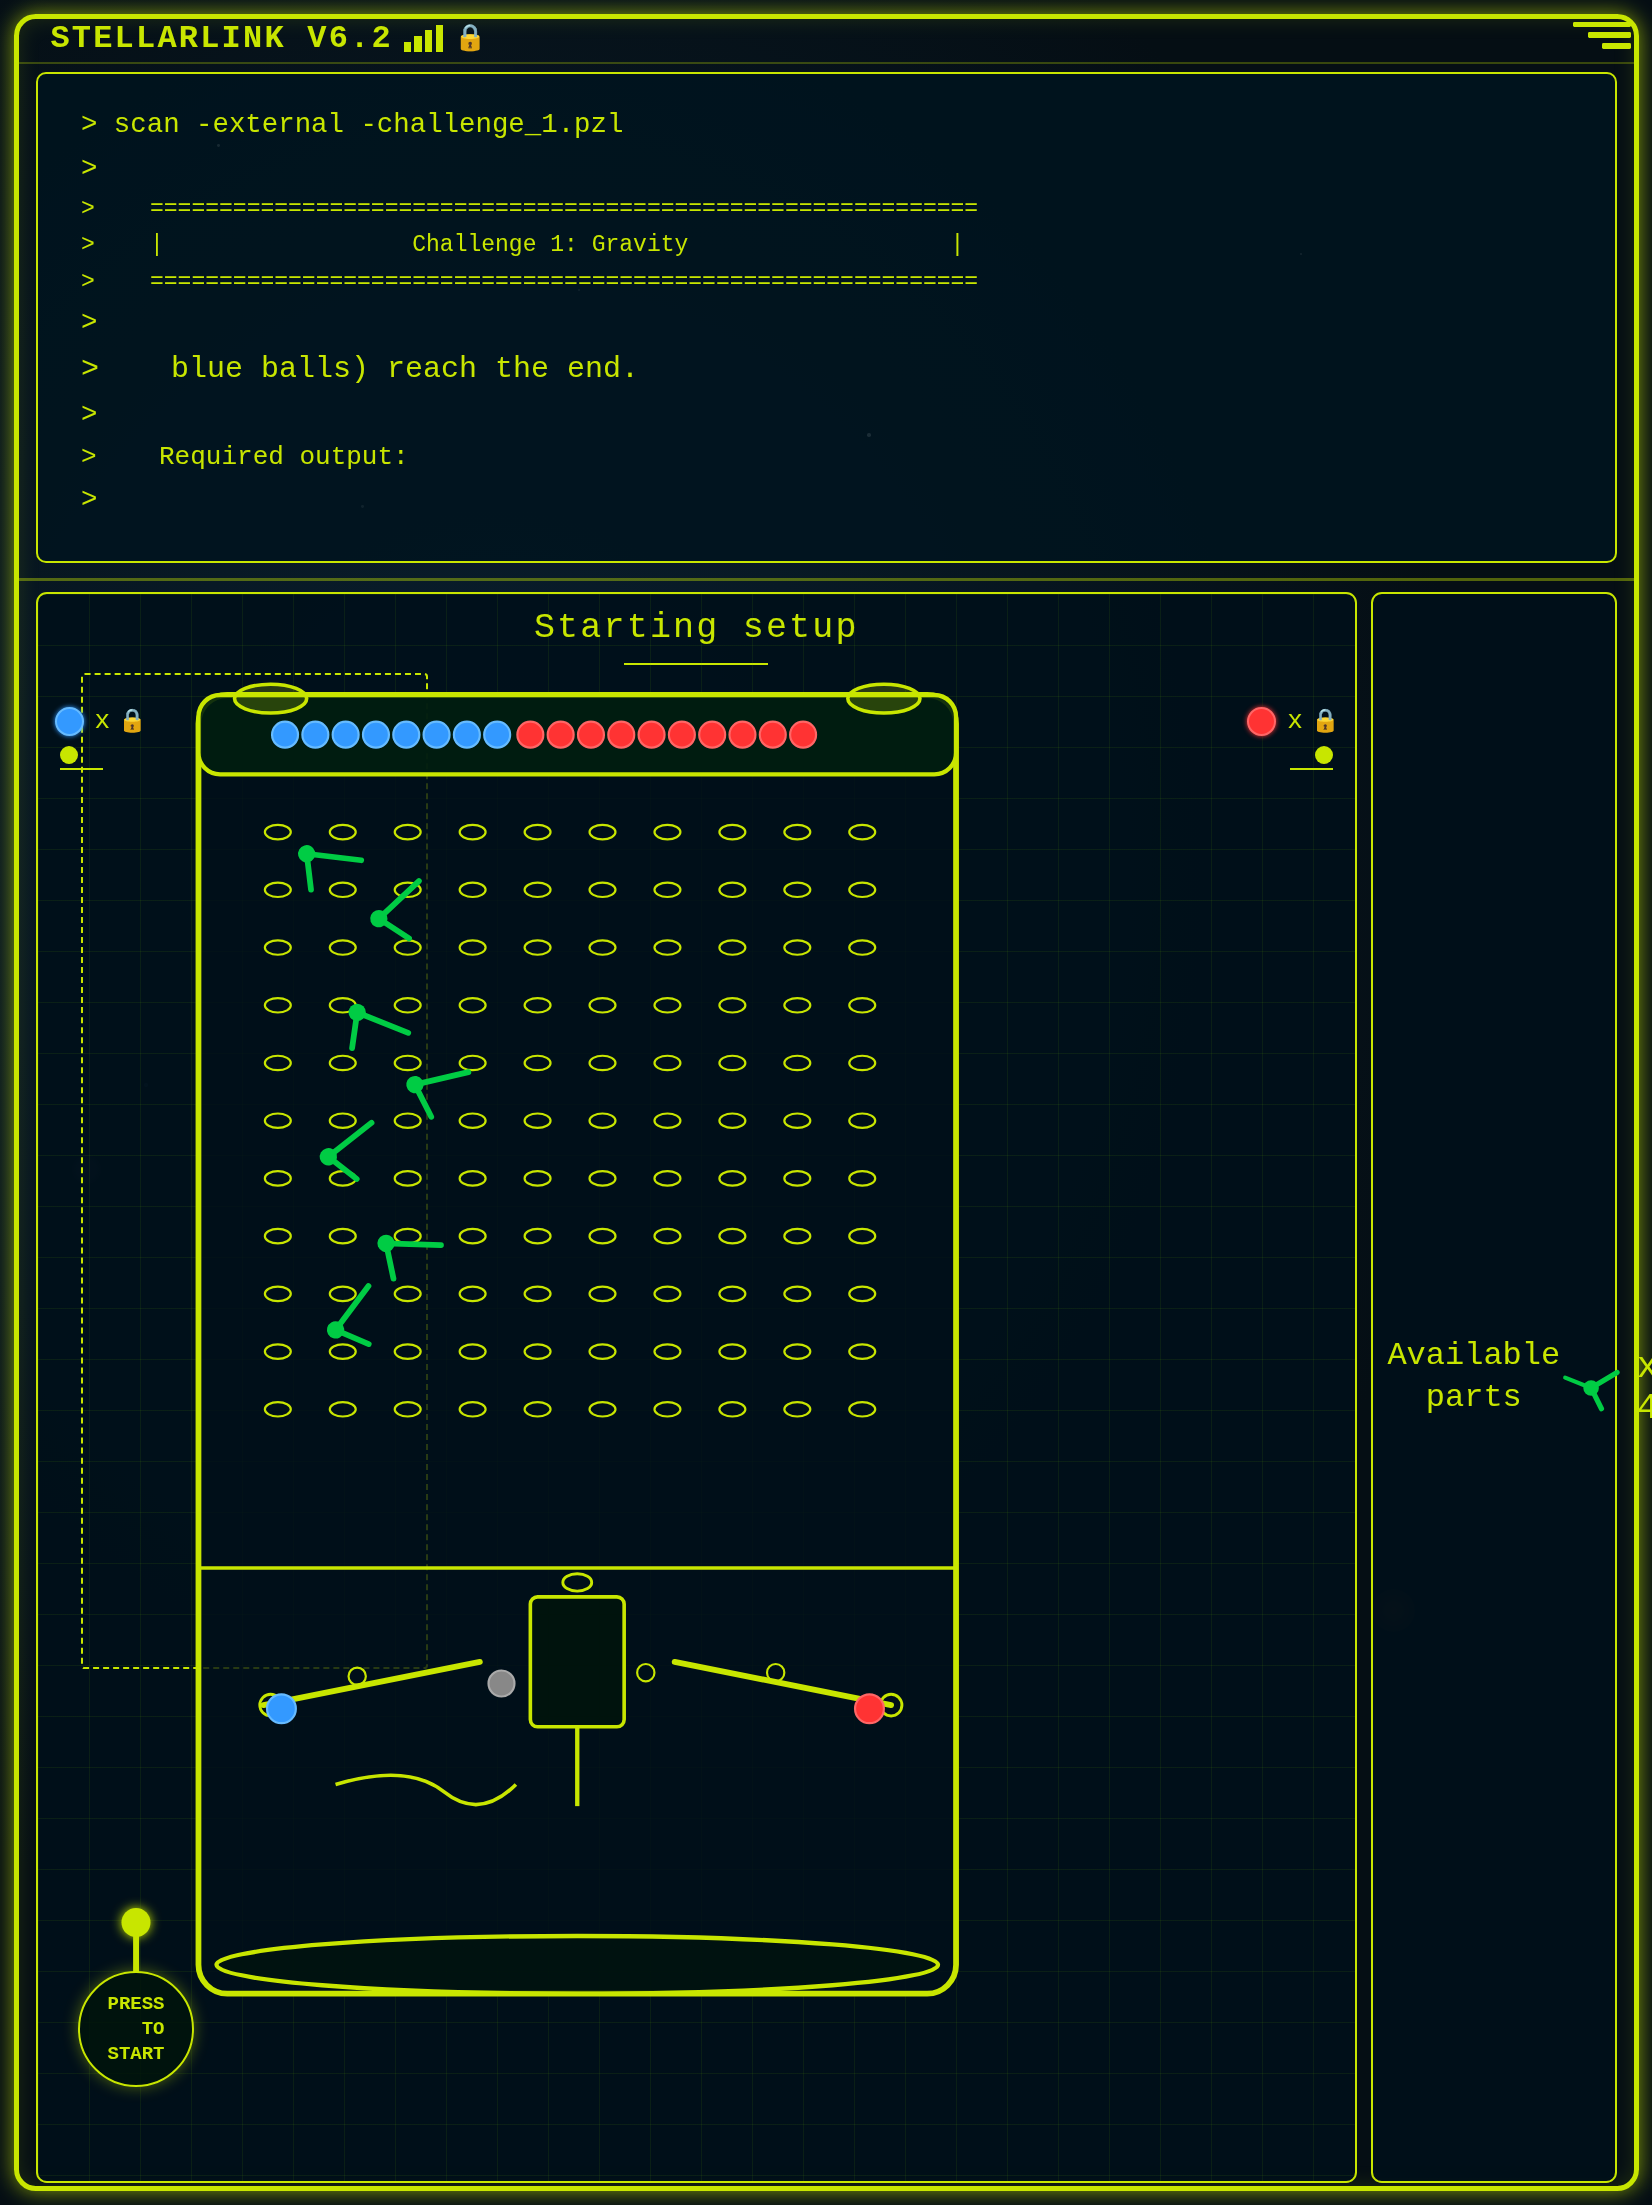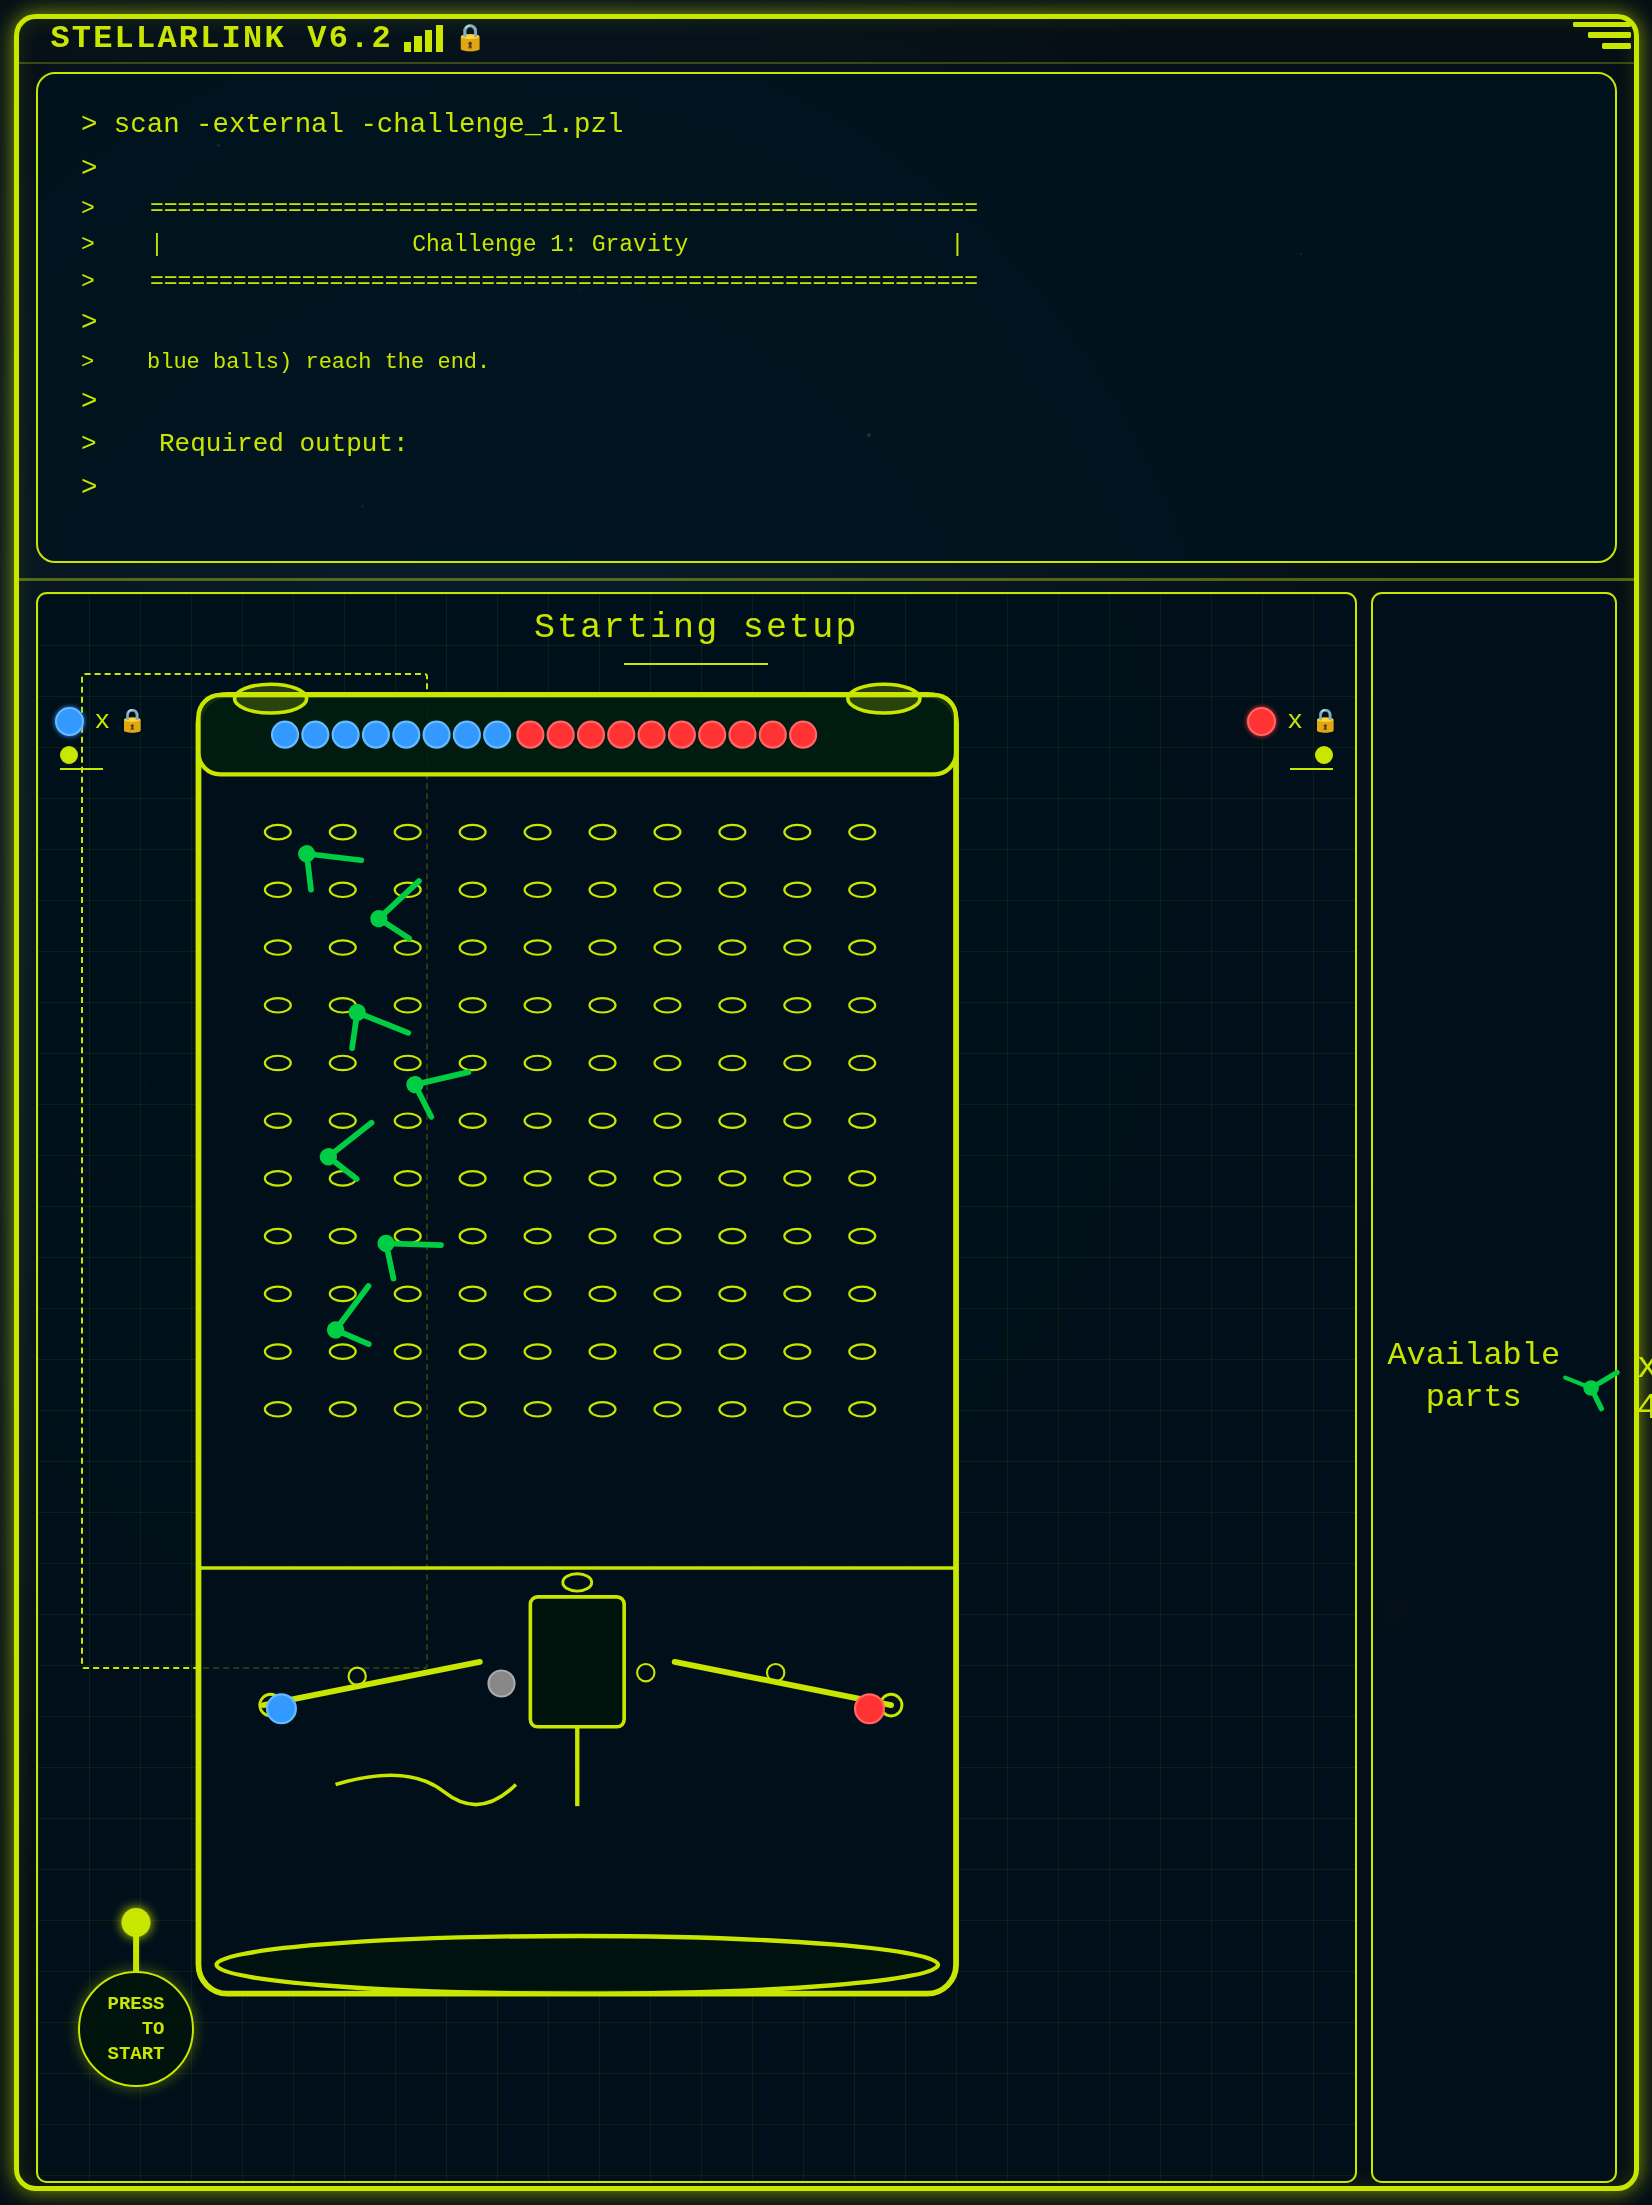--- a/index.html
+++ b/index.html
@@ -90,21 +90,21 @@
 
     
     .terminal {
       position: absolute;
       top: 72px;
       left: 36px;
       right: 36px;
       height: 491px;
       background: rgba(0, 20, 30, 0.85);
       border: 2.9px solid #c8e600;
-      border-radius: 19px;
+      border-radius: 10px;
       padding: 29px 43px;
       overflow: hidden;
     }
 
     .terminal-line {
       color: #c8e600;
       font-size: 27.4px;
       line-height: 1.6;
       white-space: pre;
     }
@@ -371,21 +371,21 @@
   <span class="lock-icon">🔒</span>
 </div>
 
 <div class="terminal">
   <div class="terminal-line">&gt; scan -external -challenge_1.pzl</div>
   <div class="terminal-line">&gt;</div>
   <div class="terminal-line" style="font-size:23px">&gt;    ============================================================</div>
   <div class="terminal-line" style="font-size:23px">&gt;    |                  Challenge 1: Gravity                   |</div>
   <div class="terminal-line" style="font-size:23px">&gt;    ============================================================</div>
   <div class="terminal-line">&gt;</div>
-  <div class="terminal-line" style="font-size:22px">&gt;    blue balls) reach the end.</div>
+  <div class="terminal-line" style="font-size:30px">&gt;    blue balls) reach the end.</div>
   <div class="terminal-line">&gt;</div>
   <div class="terminal-line" style="font-size:26px">&gt;    Required output:</div>
   <div class="terminal-line">&gt;</div>
 
 </div>
 
 <div class="section-divider"></div>
 
 <div class="game-area">
 

